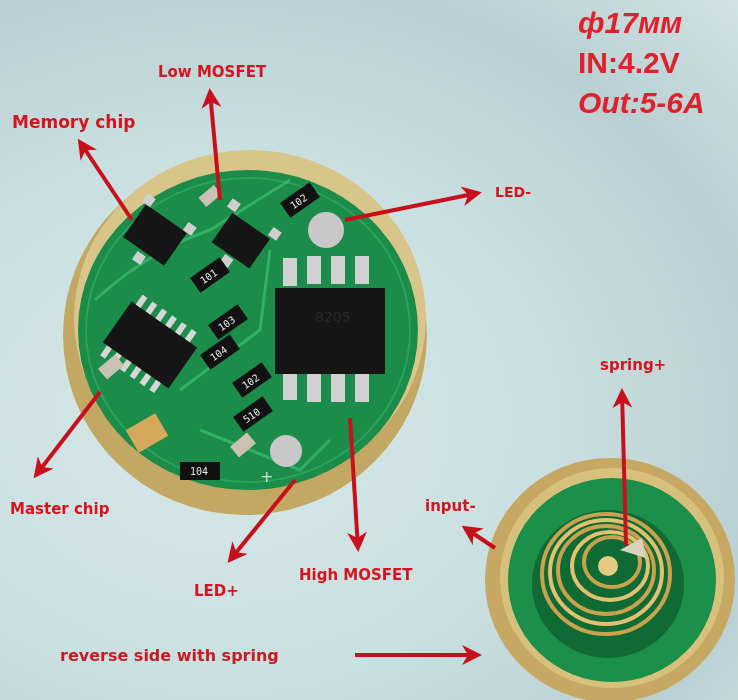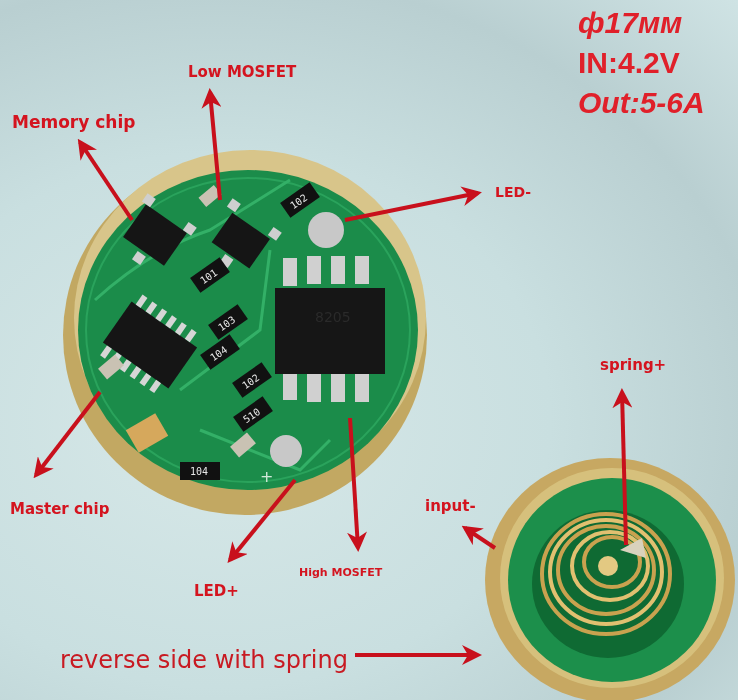--- a/index.html
+++ b/index.html
@@ -144,21 +144,21 @@
     <line x1="345" y1="220" x2="478" y2="193"></line>
     <line x1="100" y1="392" x2="36" y2="475"></line>
     <line x1="295" y1="480" x2="230" y2="560"></line>
     <line x1="350" y1="418" x2="358" y2="548"></line>
     <line x1="626" y1="545" x2="622" y2="392"></line>
     <line x1="495" y1="548" x2="465" y2="528"></line>
     <line x1="355" y1="655" x2="478" y2="655"></line>
   </g>
 </svg>
 
-<div class="lbl" style="left:188px;top:63px;font-size:15px;">Low MOSFET</div>
+<div class="lbl" style="left:158px;top:63px;font-size:15px;">Low MOSFET</div>
 <div class="lbl" style="left:12px;top:112px;font-size:17px;">Memory chip</div>
 <div class="lbl" style="left:495px;top:184px;font-size:14px;">LED-</div>
 <div class="lbl" style="left:10px;top:500px;font-size:15px;">Master chip</div>
 <div class="lbl" style="left:194px;top:582px;font-size:15px;">LED+</div>
-<div class="lbl" style="left:299px;top:566px;font-size:11px;">High MOSFET</div>
+<div class="lbl" style="left:299px;top:566px;font-size:15px;">High MOSFET</div>
 <div class="lbl" style="left:600px;top:356px;font-size:15px;">spring+</div>
 <div class="lbl" style="left:425px;top:497px;font-size:15px;">input-</div>
-<div class="lbl" style="left:60px;top:646px;font-size:24px;font-weight:normal;color:#c81a22;">reverse side with spring</div>
+<div class="lbl" style="left:60px;top:646px;font-size:16px;font-weight:bold;color:#c81a22;">reverse side with spring</div>
 
 </body></html>

